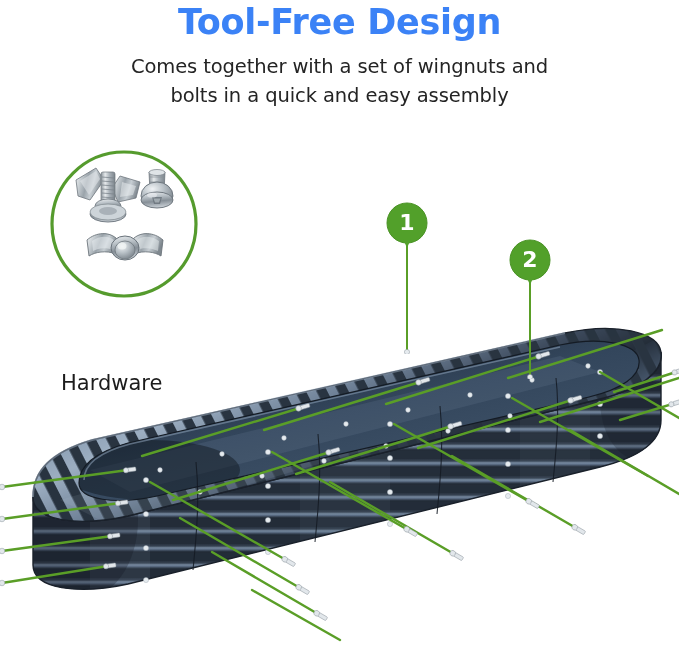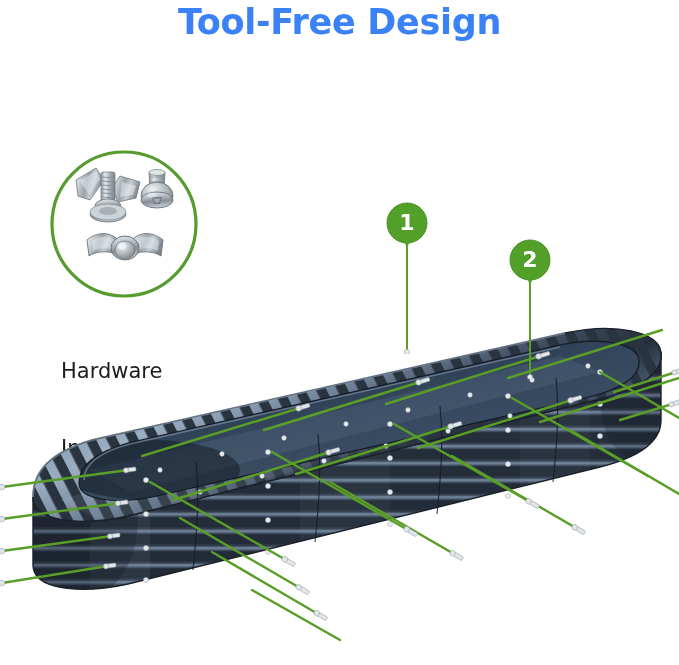--- a/index.html
+++ b/index.html
@@ -63,21 +63,21 @@
   #hardware-label {
     position: absolute;
     left: 13px;
     top: 160px;
     font-size: 21px;
     color: #1c1c1c;
     line-height: 1.22;
     text-align: left;
     white-space: pre;
   }
-  #hardware-label .hw-line { display: block; }
+  #hardware-label .hw-line { display: block; margin-top: 12px; }
 
   
   #planter-scene {
     position: absolute;
     left: 0;
     top: 0;
     width: 679px;
     height: 665px;
     pointer-events: none;
   }
@@ -103,20 +103,24 @@
   #callout-1 { left: 386px; top: 202px; width: 42px; height: 152px; }
   #callout-1 .callout-num { top: 8px; font-size: 22px; }
   #callout-2 { left: 509px; top: 239px; width: 42px; height: 140px; }
   #callout-2 .callout-num { top: 8px; font-size: 22px; }
 </style>
 </head>
 <body>
 
 <div id="header">
   <h1 id="title">Tool-Free Design</h1>
+  <p id="subtitle">
+    <span class="sub-line">Comes together with a set of wingnuts and</span>
+    <span class="sub-line">bolts in a quick and easy assembly</span>
+  </p>
 </div>
 
 <div id="hardware-badge">
   <div id="hardware-ring-wrap">
     <svg width="152" height="152" viewBox="0 0 152 152">
       <defs>
         <linearGradient id="metalV" x1="0" y1="0" x2="1" y2="0.3">
           <stop offset="0%" stop-color="#f2f4f5"></stop>
           <stop offset="22%" stop-color="#ced4d8"></stop>
           <stop offset="48%" stop-color="#9aa3aa"></stop>

